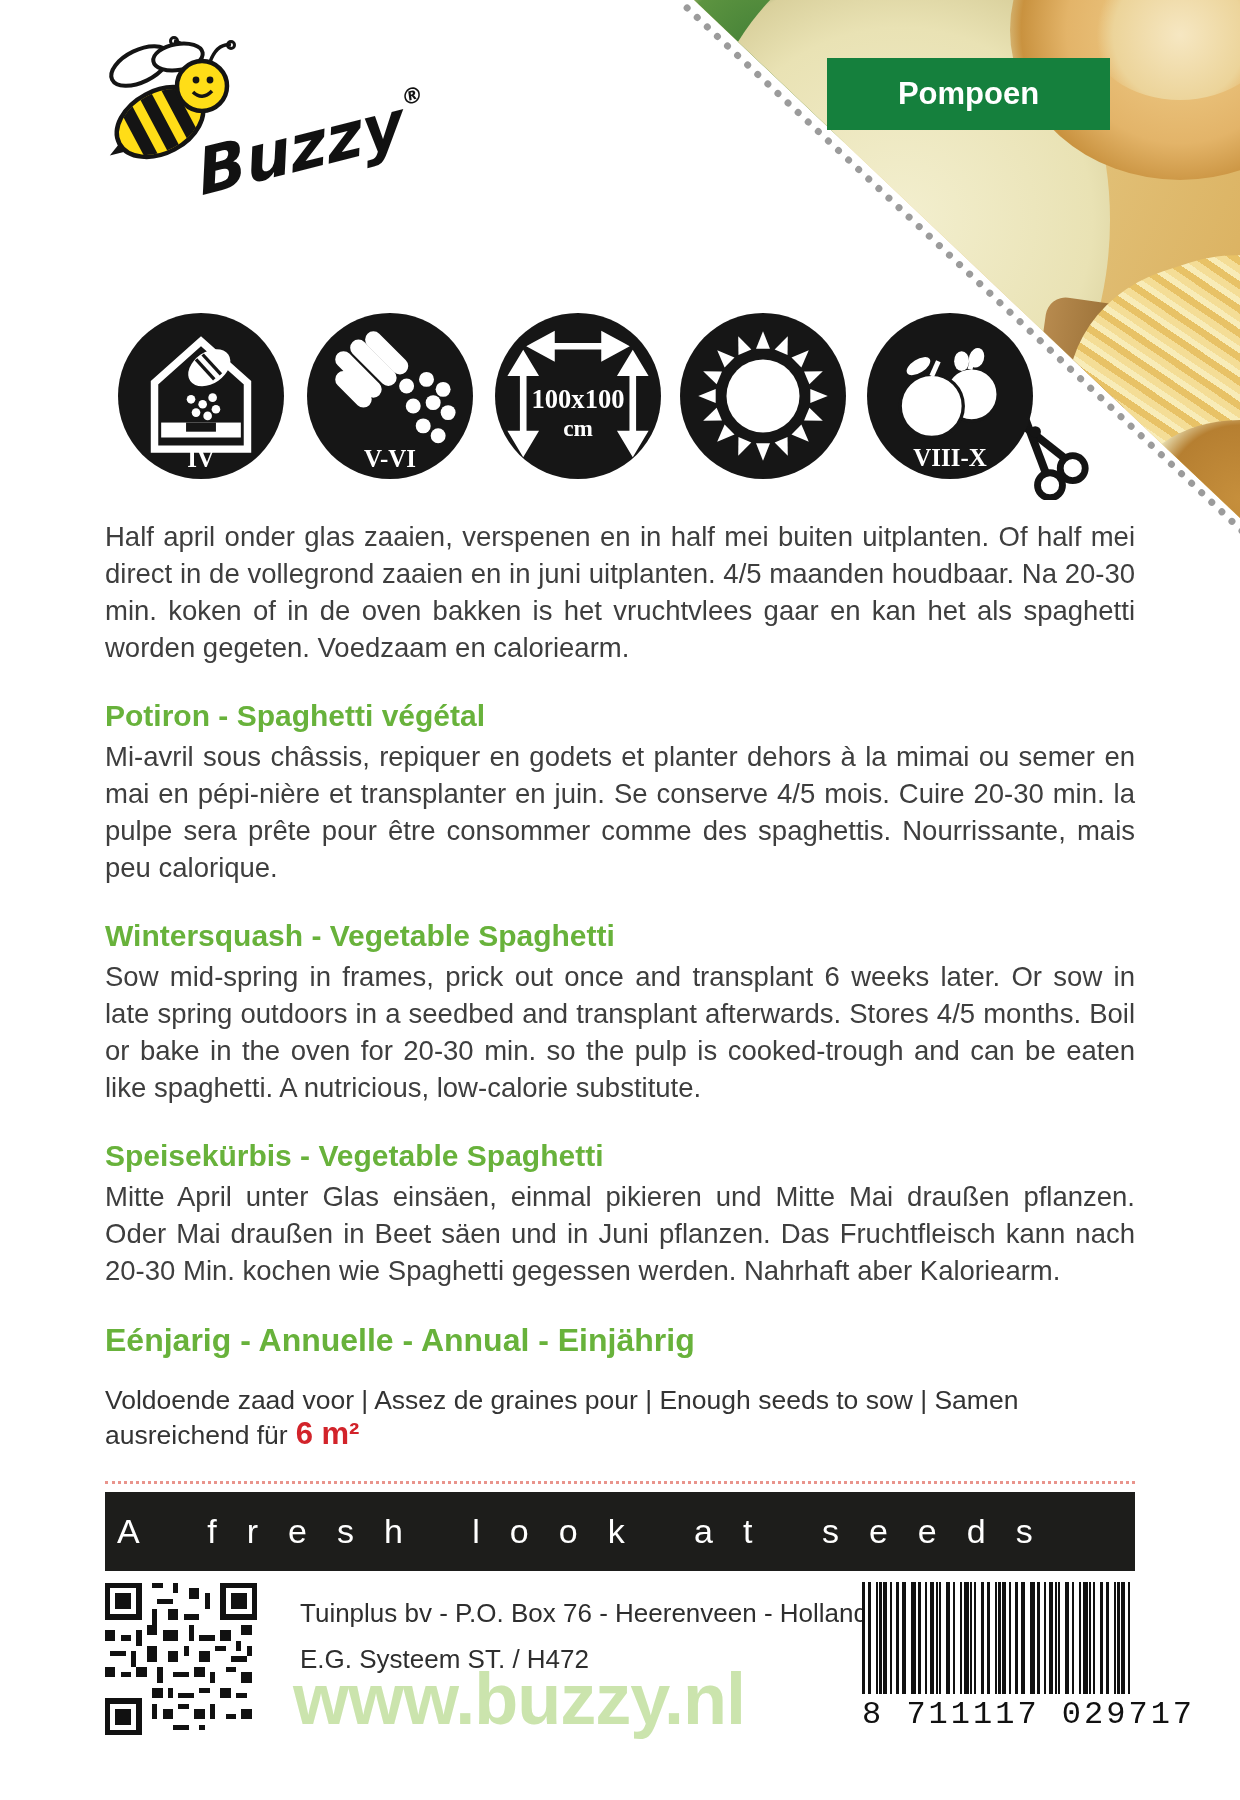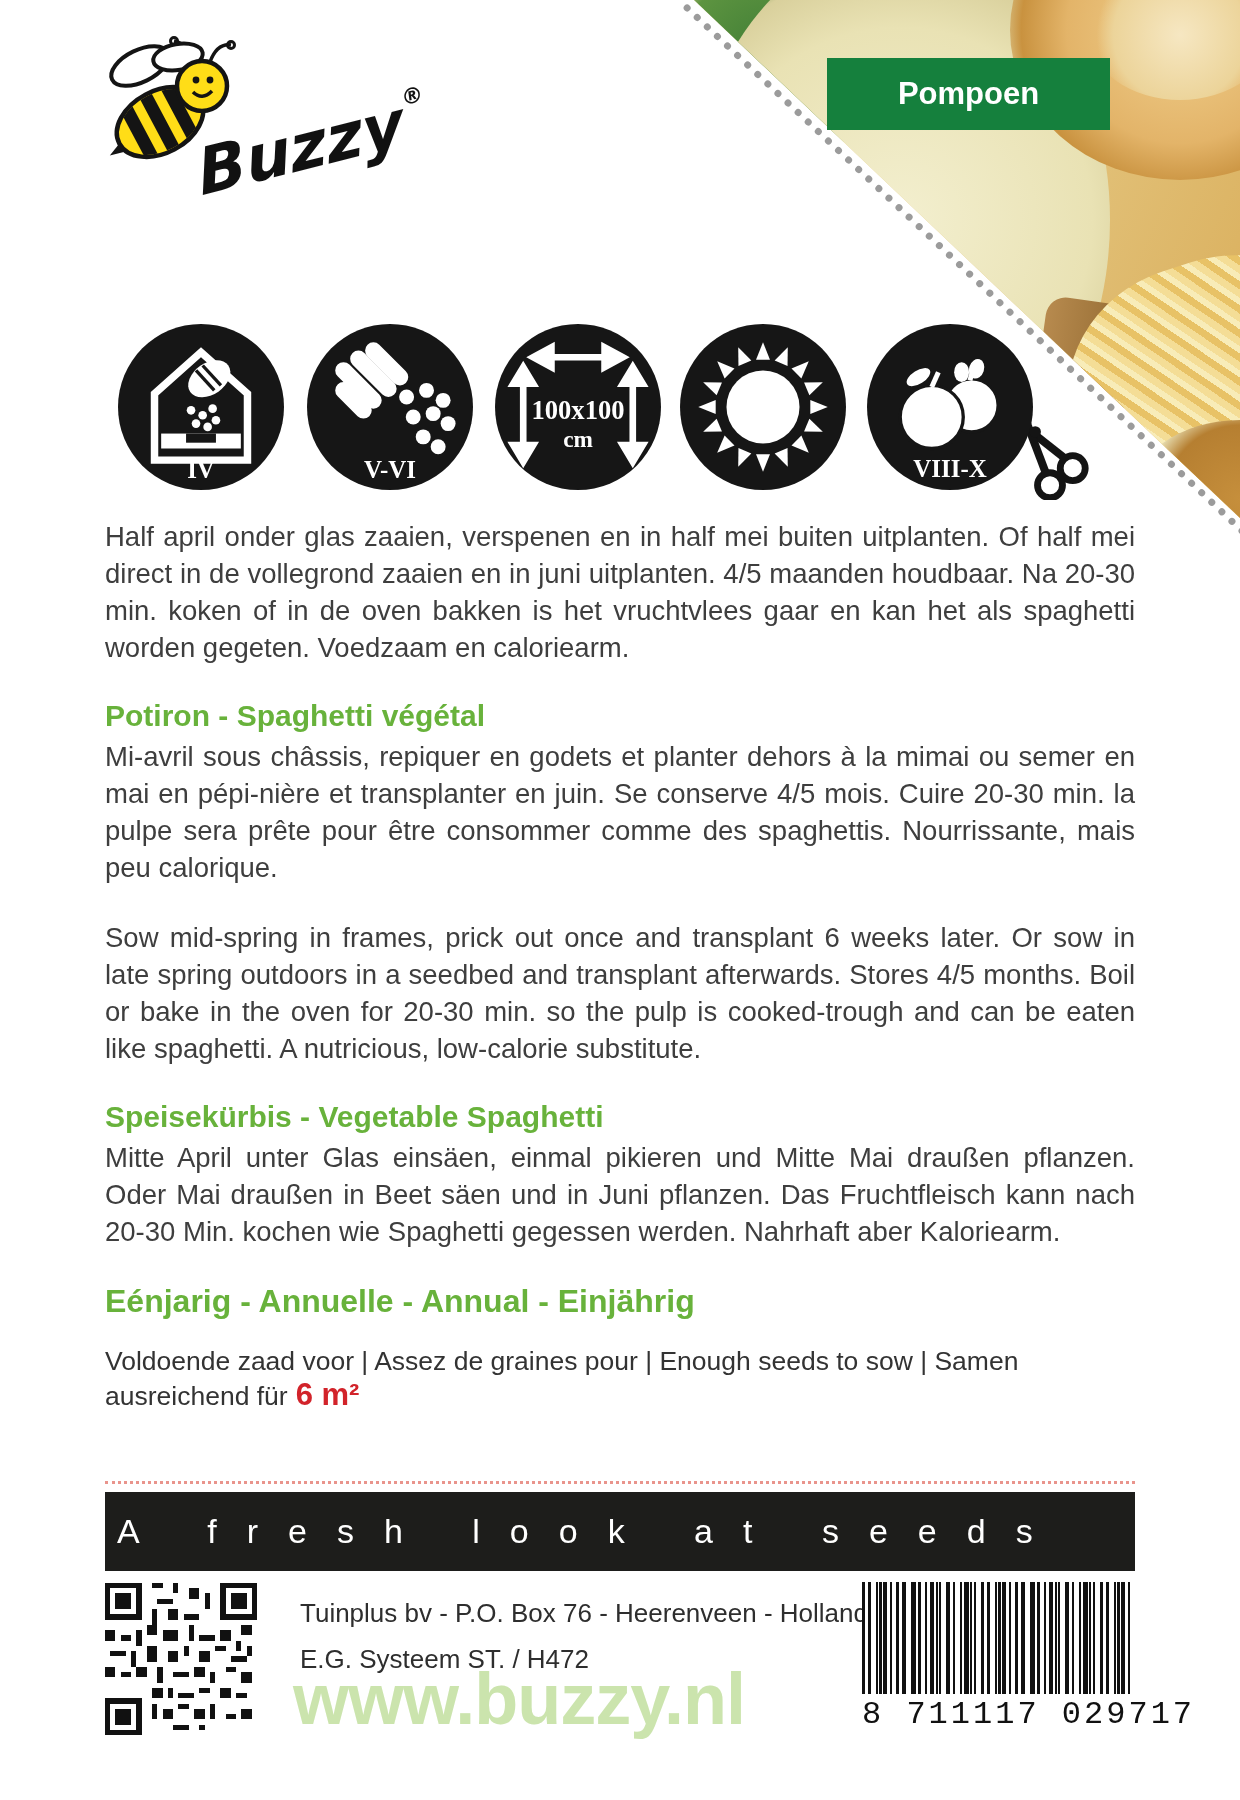--- a/index.html
+++ b/index.html
@@ -33,21 +33,21 @@
   .logo .bee{position:absolute;left:0;top:0;}
   .logo .word{position:absolute;left:105px;top:78px;transform:rotate(-14deg) skewX(-6deg);
     font-style:italic;font-weight:bold;font-size:64px;color:#111;letter-spacing:0px;font-family:"DejaVu Sans",sans-serif;}
   .logo .word sup{font-size:22px;font-style:normal;vertical-align:38px;margin-left:2px;}
 
   
   .scissors{position:absolute;left:975px;top:375px;}
 
   
   .pictos{position:absolute;left:118px;top:308px;width:1000px;height:170px;}
-  .picto{position:absolute;top:16px;width:166px;height:166px;}
+  .picto{position:absolute;top:5px;width:166px;height:166px;}
   .picto svg{display:block;}
   .p1{left:0px;}.p2{left:189px;}.p3{left:377px;}.p4{left:562px;}.p5{left:749px;}
   .picto text{fill:#fff;font-family:"Liberation Serif",serif;font-weight:bold;}
 
   
   .textcol{position:absolute;left:105px;top:518px;width:1030px;}
   .sec h3{margin:0 0 5px 0;font-size:30px;font-weight:bold;color:#68b23b;}
   .sec p{margin:0 0 33px 0;font-size:27.5px;line-height:37px;color:#3e3e3e;text-align:justify;}
   .annual{margin:28px 0 0 0;font-size:32px;font-weight:bold;color:#68b23b;}
   .seedsline{margin:26px 0 0 0;font-size:26.5px;color:#333;}
@@ -245,20 +245,21 @@
 
   <div class="textcol">
     <div class="sec">
       <p>Half april onder glas zaaien, verspenen en in half mei buiten uitplanten. Of half mei direct in de vollegrond zaaien en in juni uitplanten. 4/5 maanden houdbaar. Na 20-30 min. koken of in de oven bakken is het vruchtvlees gaar en kan het als spaghetti worden gegeten. Voedzaam en caloriearm.</p>
     </div>
     <div class="sec">
       <h3>Potiron - Spaghetti végétal</h3>
       <p>Mi-avril sous châssis, repiquer en godets et planter dehors à la mimai ou semer en mai en pépi-nière et transplanter en juin. Se conserve 4/5 mois. Cuire 20-30 min. la pulpe sera prête pour être consommer comme des spaghettis. Nourrissante, mais peu calorique.</p>
     </div>
     <div class="sec">
+      <h3>Wintersquash - Vegetable Spaghetti</h3>
       <p>Sow mid-spring in frames, prick out once and transplant 6 weeks later. Or sow in late spring outdoors in a seedbed and transplant afterwards. Stores 4/5 months. Boil or bake in the oven for 20-30 min. so the pulp is cooked-trough and can be eaten like spaghetti. A nutricious, low-calorie substitute.</p>
     </div>
     <div class="sec">
       <h3>Speisekürbis - Vegetable Spaghetti</h3>
       <p>Mitte April unter Glas einsäen, einmal pikieren und Mitte Mai draußen pflanzen. Oder Mai draußen in Beet säen und in Juni pflanzen. Das Fruchtfleisch kann nach 20-30 Min. kochen wie Spaghetti gegessen werden. Nahrhaft aber Kaloriearm.</p>
     </div>
     <div class="annual">Eénjarig - Annuelle - Annual - Einjährig</div>
     <div class="seedsline">
       <span>Voldoende zaad voor | Assez de graines pour | Enough seeds to sow | Samen ausreichend für</span><span class="area">6 m²</span>
     </div>

